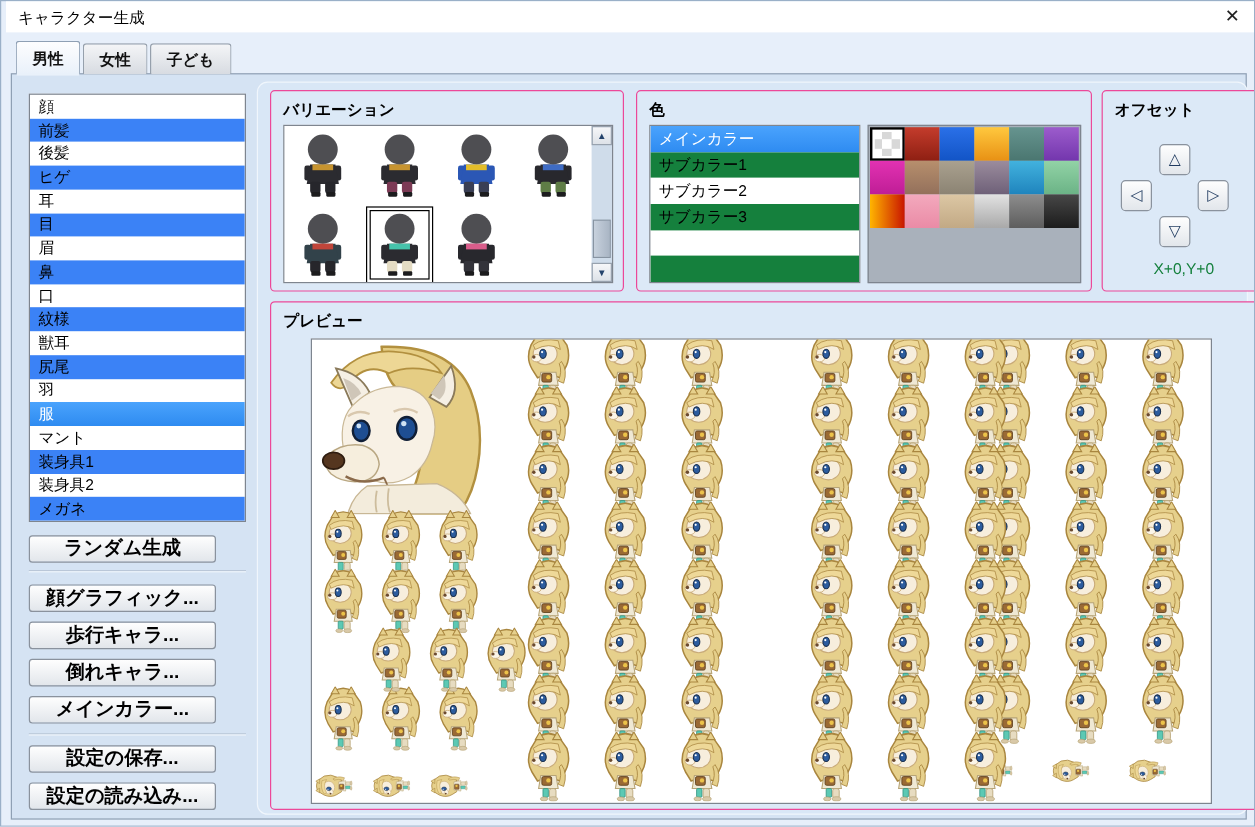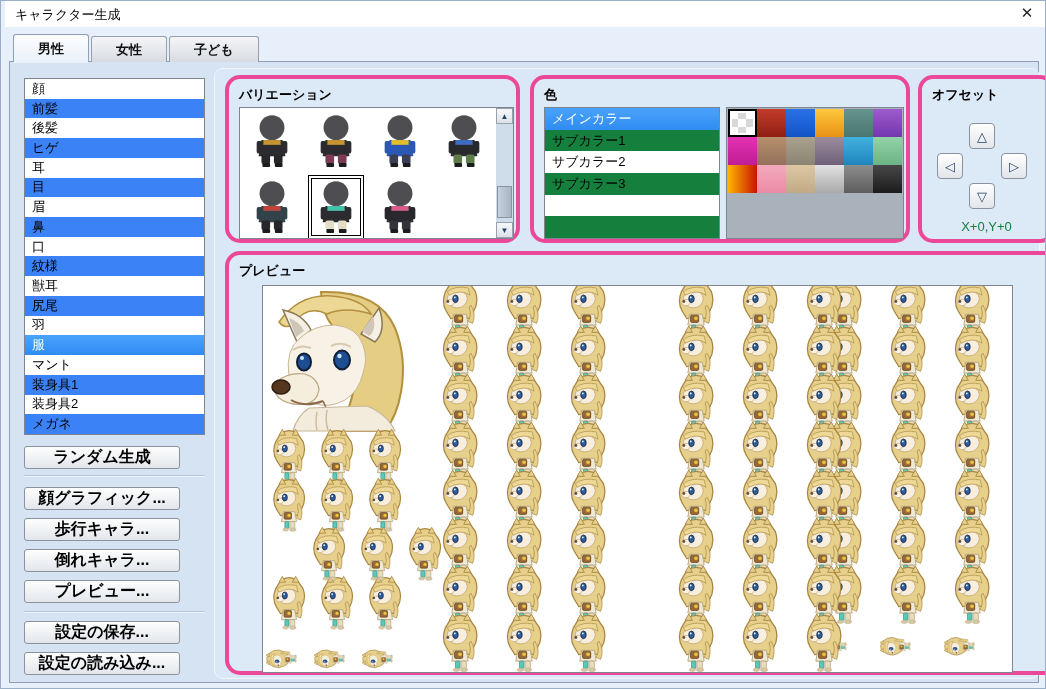--- a/index.html
+++ b/index.html
@@ -10,21 +10,21 @@
             border:1px solid #9ab0c8; overflow:hidden; }
 
   
   .titlebar { position:absolute; left:4px; top:0; width:100%; height:26px; background:#ffffff; }
   .titlebar .title { position:absolute; left:10px; top:5px; font-size:13px; color:#000; }
   .titlebar .close { position:absolute; right:12px; top:3px; font-size:15px; color:#222;
                      width:20px; text-align:center; cursor:pointer; }
 
   
   .tabbar { position:absolute; left:12px; top:33px; display:flex; align-items:flex-end; height:28px; z-index:3; }
-  .tab { height:26px; padding:0 24px; margin-right:2px; display:flex; align-items:center;
+  .tab { height:26px; padding:0 13px; margin-right:2px; display:flex; align-items:center;
          font-size:13px; font-weight:bold; color:#111;
          background:linear-gradient(#f4f5f7,#d7dbe1); border:1px solid #96a0ac;
          border-bottom:none; border-radius:3px 3px 0 0; }
   .tab.active { height:28px; background:linear-gradient(#fdfdfe,#e9f1fa);
                 border-color:#8fa0b4; position:relative; }
   .tab.active::after { content:""; position:absolute; left:0; right:0; bottom:-1px; height:2px; background:#e9f1fa; }
 
   
   .frame { position:absolute; left:8px; top:60px; width:1030px; height:622px;
            background:#d5e3f3; border:1px solid #8fa0b4; }
@@ -41,21 +41,21 @@
          background:linear-gradient(#fefefe,#e2e6eb); border:1px solid #8a929d; border-radius:3px;
          display:flex; align-items:center; justify-content:center;
          font-size:16px; font-weight:bold; color:#000; cursor:pointer; }
   .divider { position:absolute; left:14px; width:181px; height:2px;
              border-top:1px solid #bac7d8; border-bottom:1px solid #eef4fb; }
 
   
   .inner-panel { position:absolute; left:204px; top:6px; width:826px; height:611px;
                  background:#d9e7f6; border:1px solid #f0f6fc; border-radius:9px; }
 
-  .group { position:absolute; background:#dce9f7; border:4px solid #ec4899; border-radius:15px; }
+  .group { position:absolute; background:#dce9f7; border:1px solid #ec4899; border-radius:4px; }
   .group-title { position:absolute; left:10px; top:7px; font-size:13px; font-weight:bold; color:#000; }
 
   #grp-variation { left:10px; top:6px; width:295px; height:168px; }
   #grp-color     { left:315px; top:6px; width:380px; height:168px; }
   #grp-offset    { left:703px; top:6px; width:137px; height:168px; }
   #grp-preview   { left:10px; top:182px; width:899px; height:424px; }
 
   .checker   { background-image:conic-gradient(#d8d8d8 25%,#ffffff 25% 50%,#d8d8d8 50% 75%,#ffffff 75%);
                background-size:24px 24px; }
   .checker32 { background-image:conic-gradient(#d8d8d8 25%,#ffffff 25% 50%,#d8d8d8 50% 75%,#ffffff 75%);
@@ -217,21 +217,21 @@
         <div class="row alt">装身具1</div>
         <div class="row">装身具2</div>
         <div class="row alt">メガネ</div>
       </div>
 
     <div class="btn" style="top:384px">ランダム生成</div>
     <div class="divider" style="top:413px"></div>
     <div class="btn" style="top:425px">顔グラフィック...</div>
     <div class="btn" style="top:456px">歩行キャラ...</div>
     <div class="btn" style="top:487px">倒れキャラ...</div>
-    <div class="btn" style="top:518px">プレビュー...</div>
+    <div class="btn" style="top:518px">メインカラー...</div>
     <div class="divider" style="top:549px"></div>
     <div class="btn" style="top:559px">設定の保存...</div>
     <div class="btn" style="top:590px">設定の読み込み...</div>
 
     <div class="inner-panel">
 
       <div class="group" id="grp-variation">
         <div class="group-title">バリエーション</div>
         <div class="variation-box checker32">
           <div class="variation-grid" id="variation-grid">

